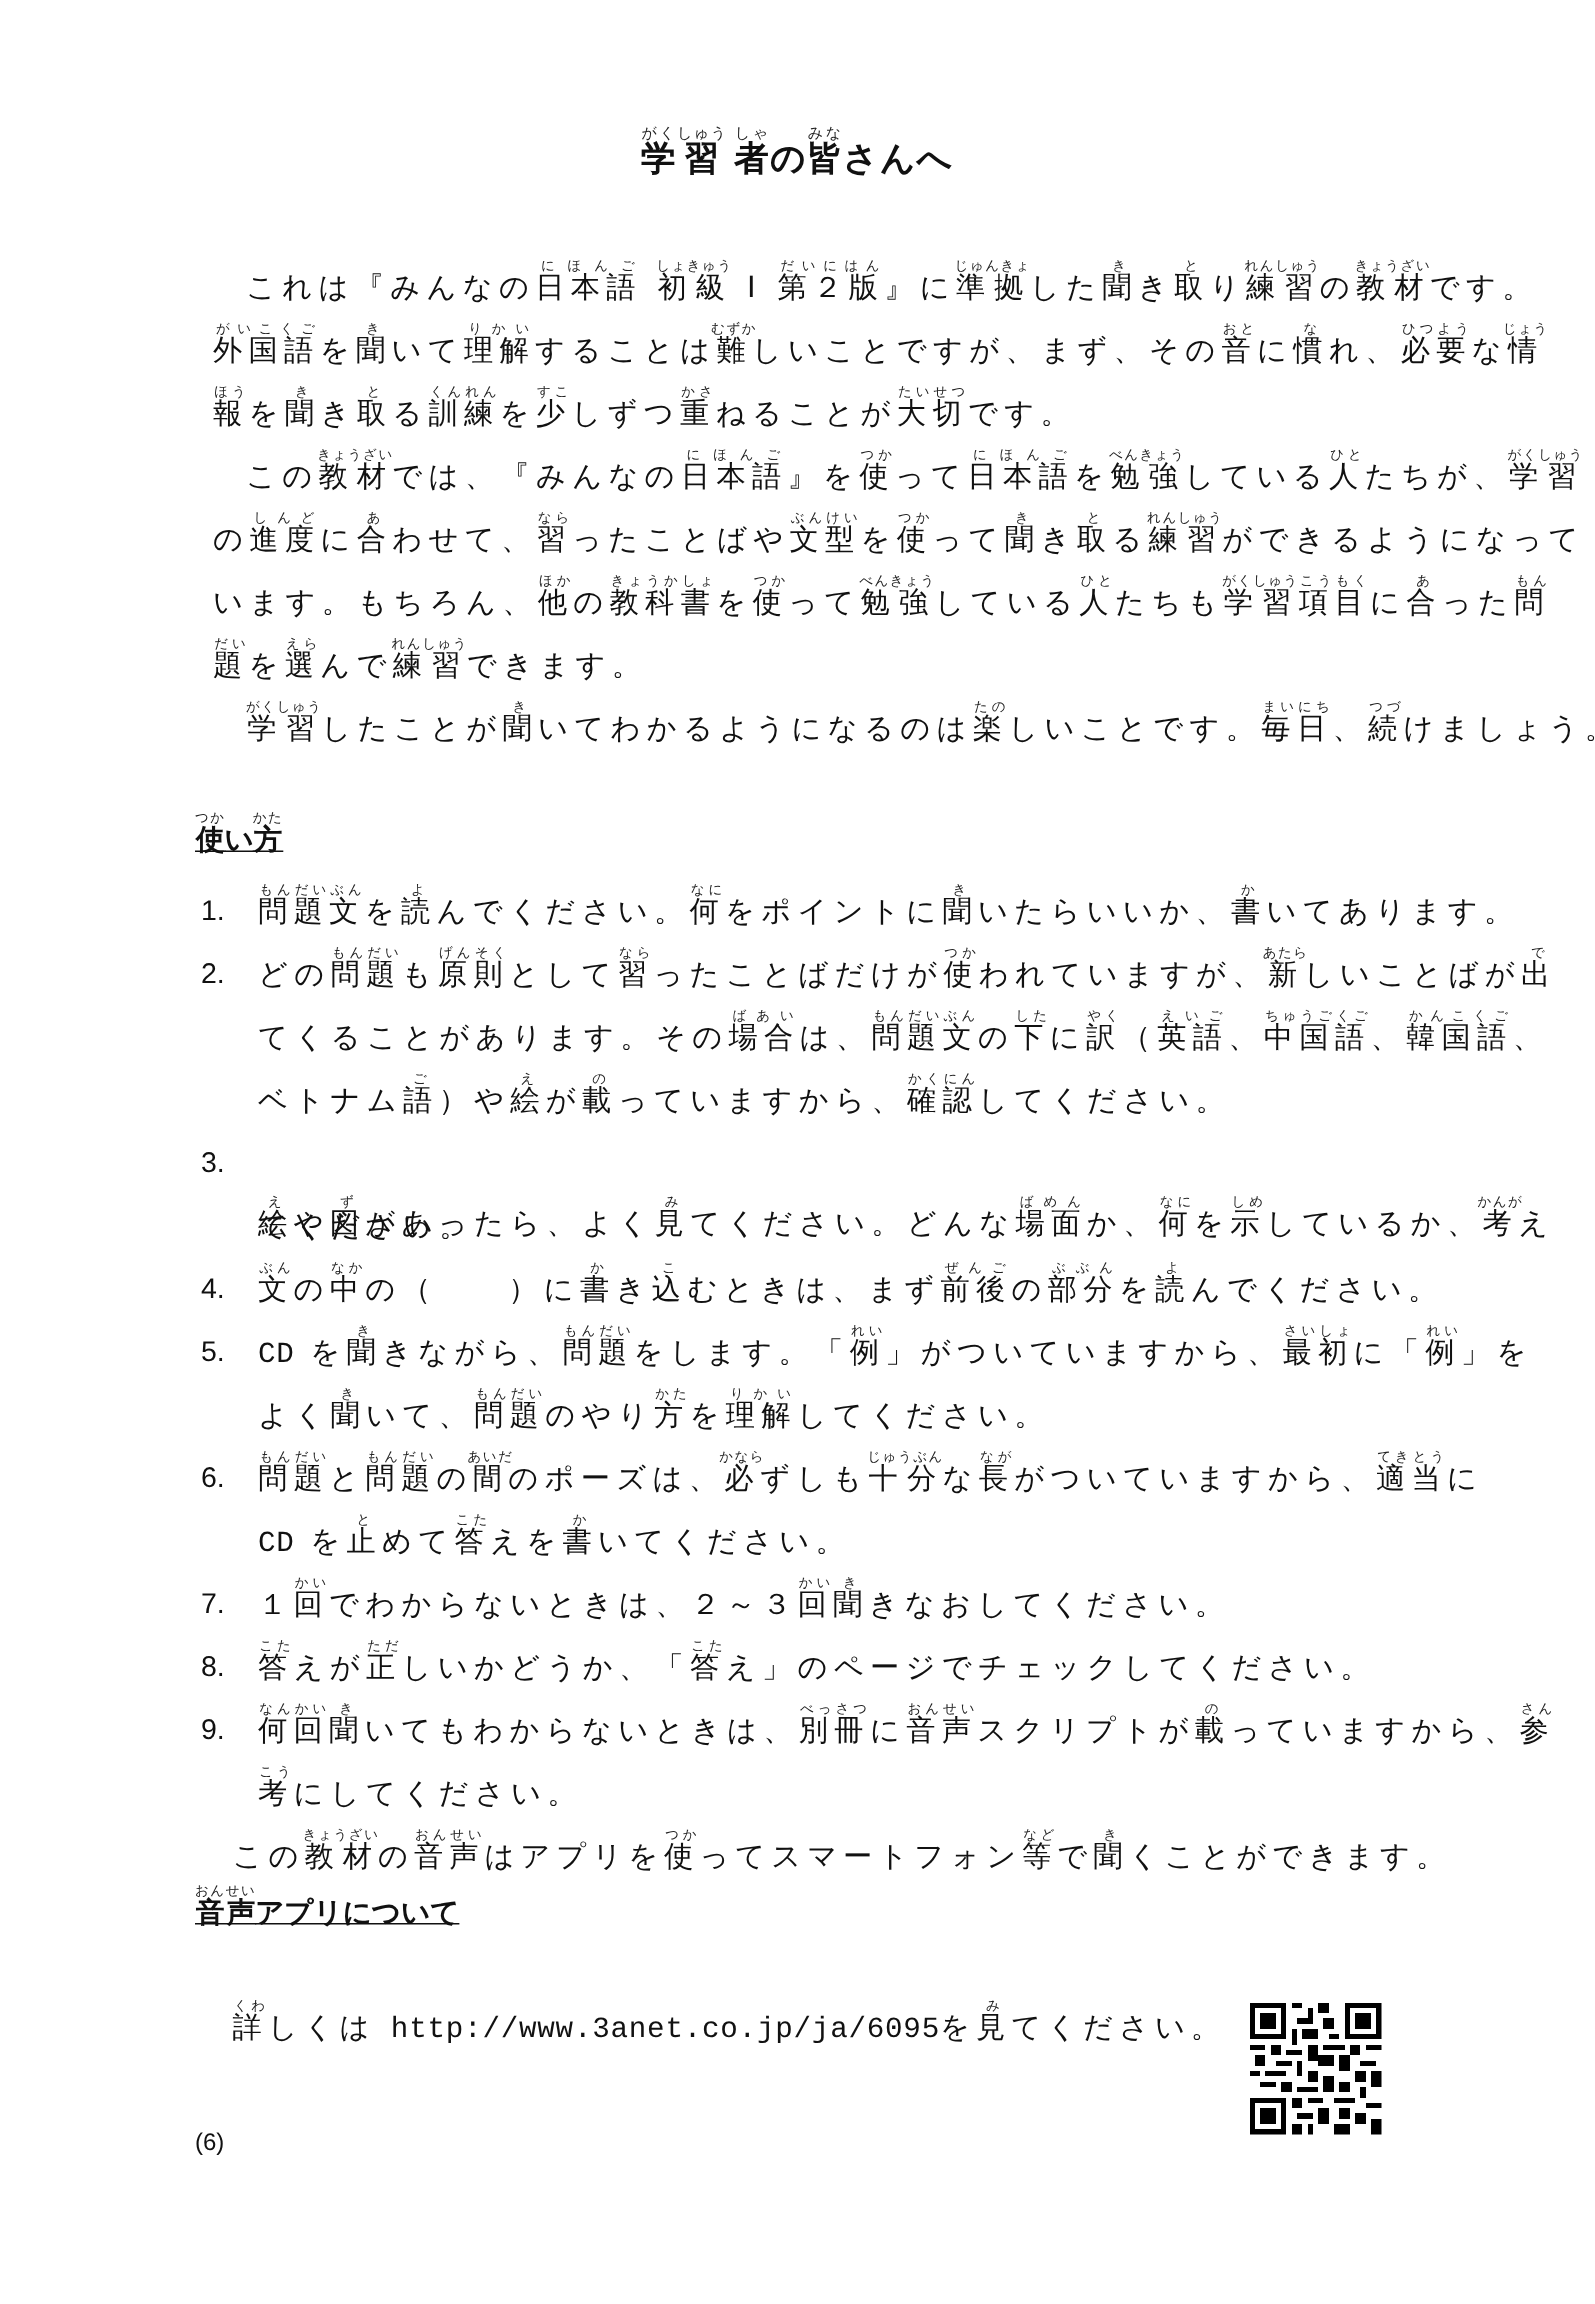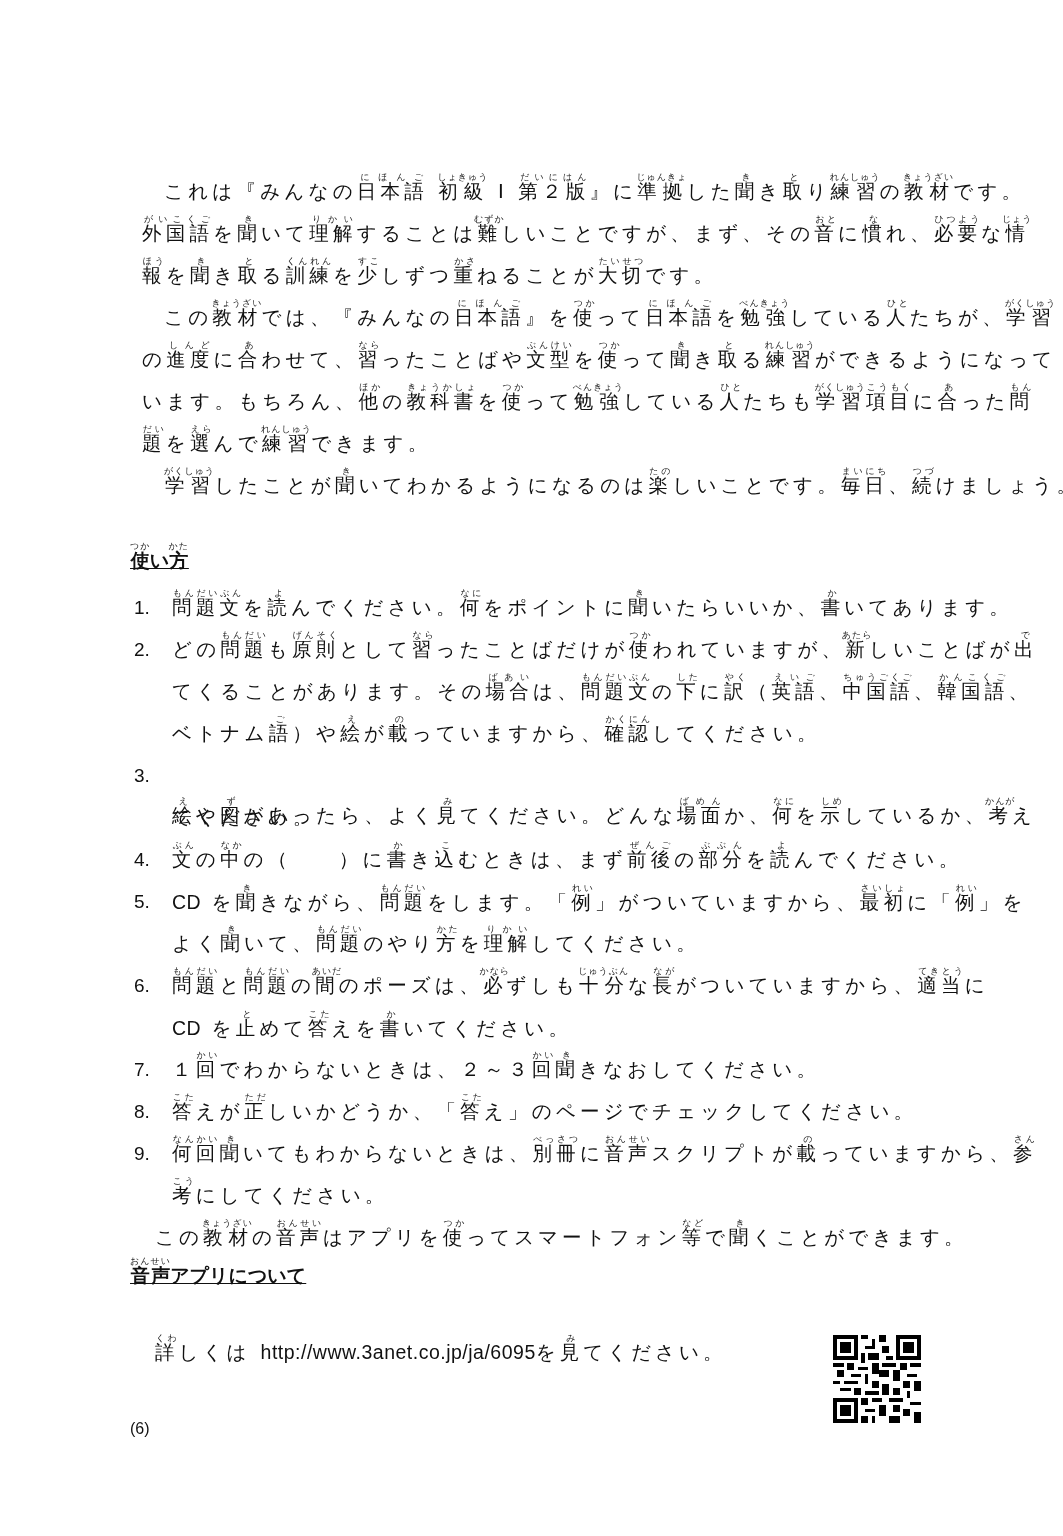--- a/index.html
+++ b/index.html
@@ -27,38 +27,39 @@
   }
   .heading rt { font-size: 9px; }
   .num {
     position: absolute; left: 134px; font-size: 19px; line-height: 40px;
     font-family: "Liberation Sans", sans-serif;
   }
   .item-line {
     position: absolute; left: 172px; width: 760px;
     font-size: 19.5px; letter-spacing: 4.2px; line-height: 40px; white-space: nowrap;
   }
-  .latin { font-family: Liberation Sans, sans-serif; letter-spacing: 0.5px; }
+  .latin { font-family: Liberation Mono, monospace; letter-spacing: 0.5px; }
   .app-line {
     position: absolute; left: 155px; font-size: 19.5px; letter-spacing: 4px;
     line-height: 40px; white-space: nowrap;
   }
   .qr {
     position: absolute; left: 833px; top: 1335px; width: 88px; height: 88px;
   }
   .page-num {
     position: absolute; left: 130px; top: 1420px; font-size: 16px;
     font-family: "Liberation Sans", sans-serif;
   }
 </style>
 </head>
 <body>
 
 <div class="page">
 
+  <div class="title"><ruby>学<rt>がく</rt></ruby><ruby>習<rt>しゅう</rt></ruby><span> </span><ruby>者<rt>しゃ</rt></ruby><span>の</span><ruby>皆<rt>みな</rt></ruby><span>さんへ</span></div>
 
   <div>
     <div class="para-line indent" style="top:172px"><span>これは『みんなの</span><ruby>日本語<rt>にほんご</rt></ruby><span> </span><ruby>初級<rt>しょきゅう</rt></ruby><span> Ⅰ </span><ruby>第２版<rt>だいにはん</rt></ruby><span>』に</span><ruby>準拠<rt>じゅんきょ</rt></ruby><span>した</span><ruby>聞<rt>き</rt></ruby><span>き</span><ruby>取<rt>と</rt></ruby><span>り</span><ruby>練習<rt>れんしゅう</rt></ruby><span>の</span><ruby>教材<rt>きょうざい</rt></ruby><span>です。</span></div>
     <div class="para-line" style="top:214px"><ruby>外国語<rt>がいこくご</rt></ruby><span>を</span><ruby>聞<rt>き</rt></ruby><span>いて</span><ruby>理解<rt>りかい</rt></ruby><span>することは</span><ruby>難<rt>むずか</rt></ruby><span>しいことですが、まず、その</span><ruby>音<rt>おと</rt></ruby><span>に</span><ruby>慣<rt>な</rt></ruby><span>れ、</span><ruby>必要<rt>ひつよう</rt></ruby><span>な</span><ruby>情<rt>じょう</rt></ruby></div>
     <div class="para-line" style="top:256px"><ruby>報<rt>ほう</rt></ruby><span>を</span><ruby>聞<rt>き</rt></ruby><span>き</span><ruby>取<rt>と</rt></ruby><span>る</span><ruby>訓練<rt>くんれん</rt></ruby><span>を</span><ruby>少<rt>すこ</rt></ruby><span>しずつ</span><ruby>重<rt>かさ</rt></ruby><span>ねることが</span><ruby>大切<rt>たいせつ</rt></ruby><span>です。</span></div>
 
     <div class="para-line indent" style="top:298px"><span>この</span><ruby>教材<rt>きょうざい</rt></ruby><span>では、『みんなの</span><ruby>日本語<rt>にほんご</rt></ruby><span>』を</span><ruby>使<rt>つか</rt></ruby><span>って</span><ruby>日本語<rt>にほんご</rt></ruby><span>を</span><ruby>勉強<rt>べんきょう</rt></ruby><span>している</span><ruby>人<rt>ひと</rt></ruby><span>たちが、</span><ruby>学習<rt>がくしゅう</rt></ruby></div>
     <div class="para-line" style="top:340px"><span>の</span><ruby>進度<rt>しんど</rt></ruby><span>に</span><ruby>合<rt>あ</rt></ruby><span>わせて、</span><ruby>習<rt>なら</rt></ruby><span>ったことばや</span><ruby>文型<rt>ぶんけい</rt></ruby><span>を</span><ruby>使<rt>つか</rt></ruby><span>って</span><ruby>聞<rt>き</rt></ruby><span>き</span><ruby>取<rt>と</rt></ruby><span>る</span><ruby>練習<rt>れんしゅう</rt></ruby><span>ができるようになって</span></div>
     <div class="para-line" style="top:382px"><span>います。もちろん、</span><ruby>他<rt>ほか</rt></ruby><span>の</span><ruby>教科書<rt>きょうかしょ</rt></ruby><span>を</span><ruby>使<rt>つか</rt></ruby><span>って</span><ruby>勉強<rt>べんきょう</rt></ruby><span>している</span><ruby>人<rt>ひと</rt></ruby><span>たちも</span><ruby>学習<rt>がくしゅう</rt></ruby><ruby>項目<rt>こうもく</rt></ruby><span>に</span><ruby>合<rt>あ</rt></ruby><span>った</span><ruby>問<rt>もん</rt></ruby></div>
     <div class="para-line" style="top:424px"><ruby>題<rt>だい</rt></ruby><span>を</span><ruby>選<rt>えら</rt></ruby><span>んで</span><ruby>練習<rt>れんしゅう</rt></ruby><span>できます。</span></div>

